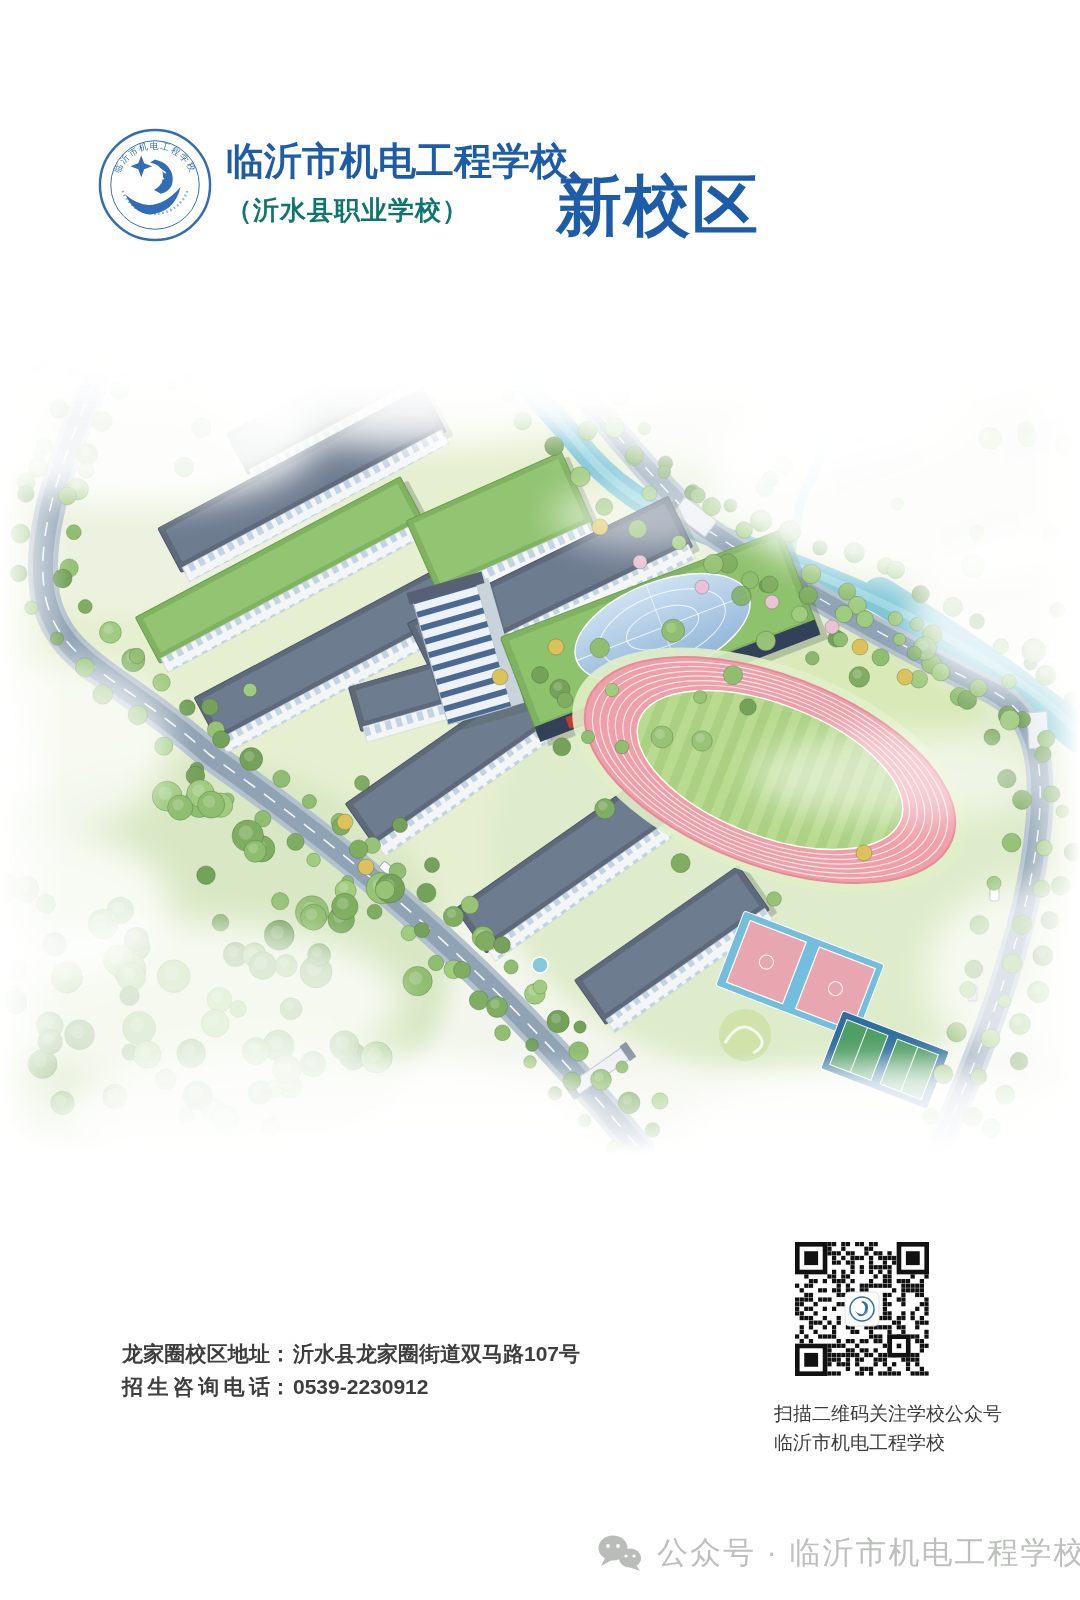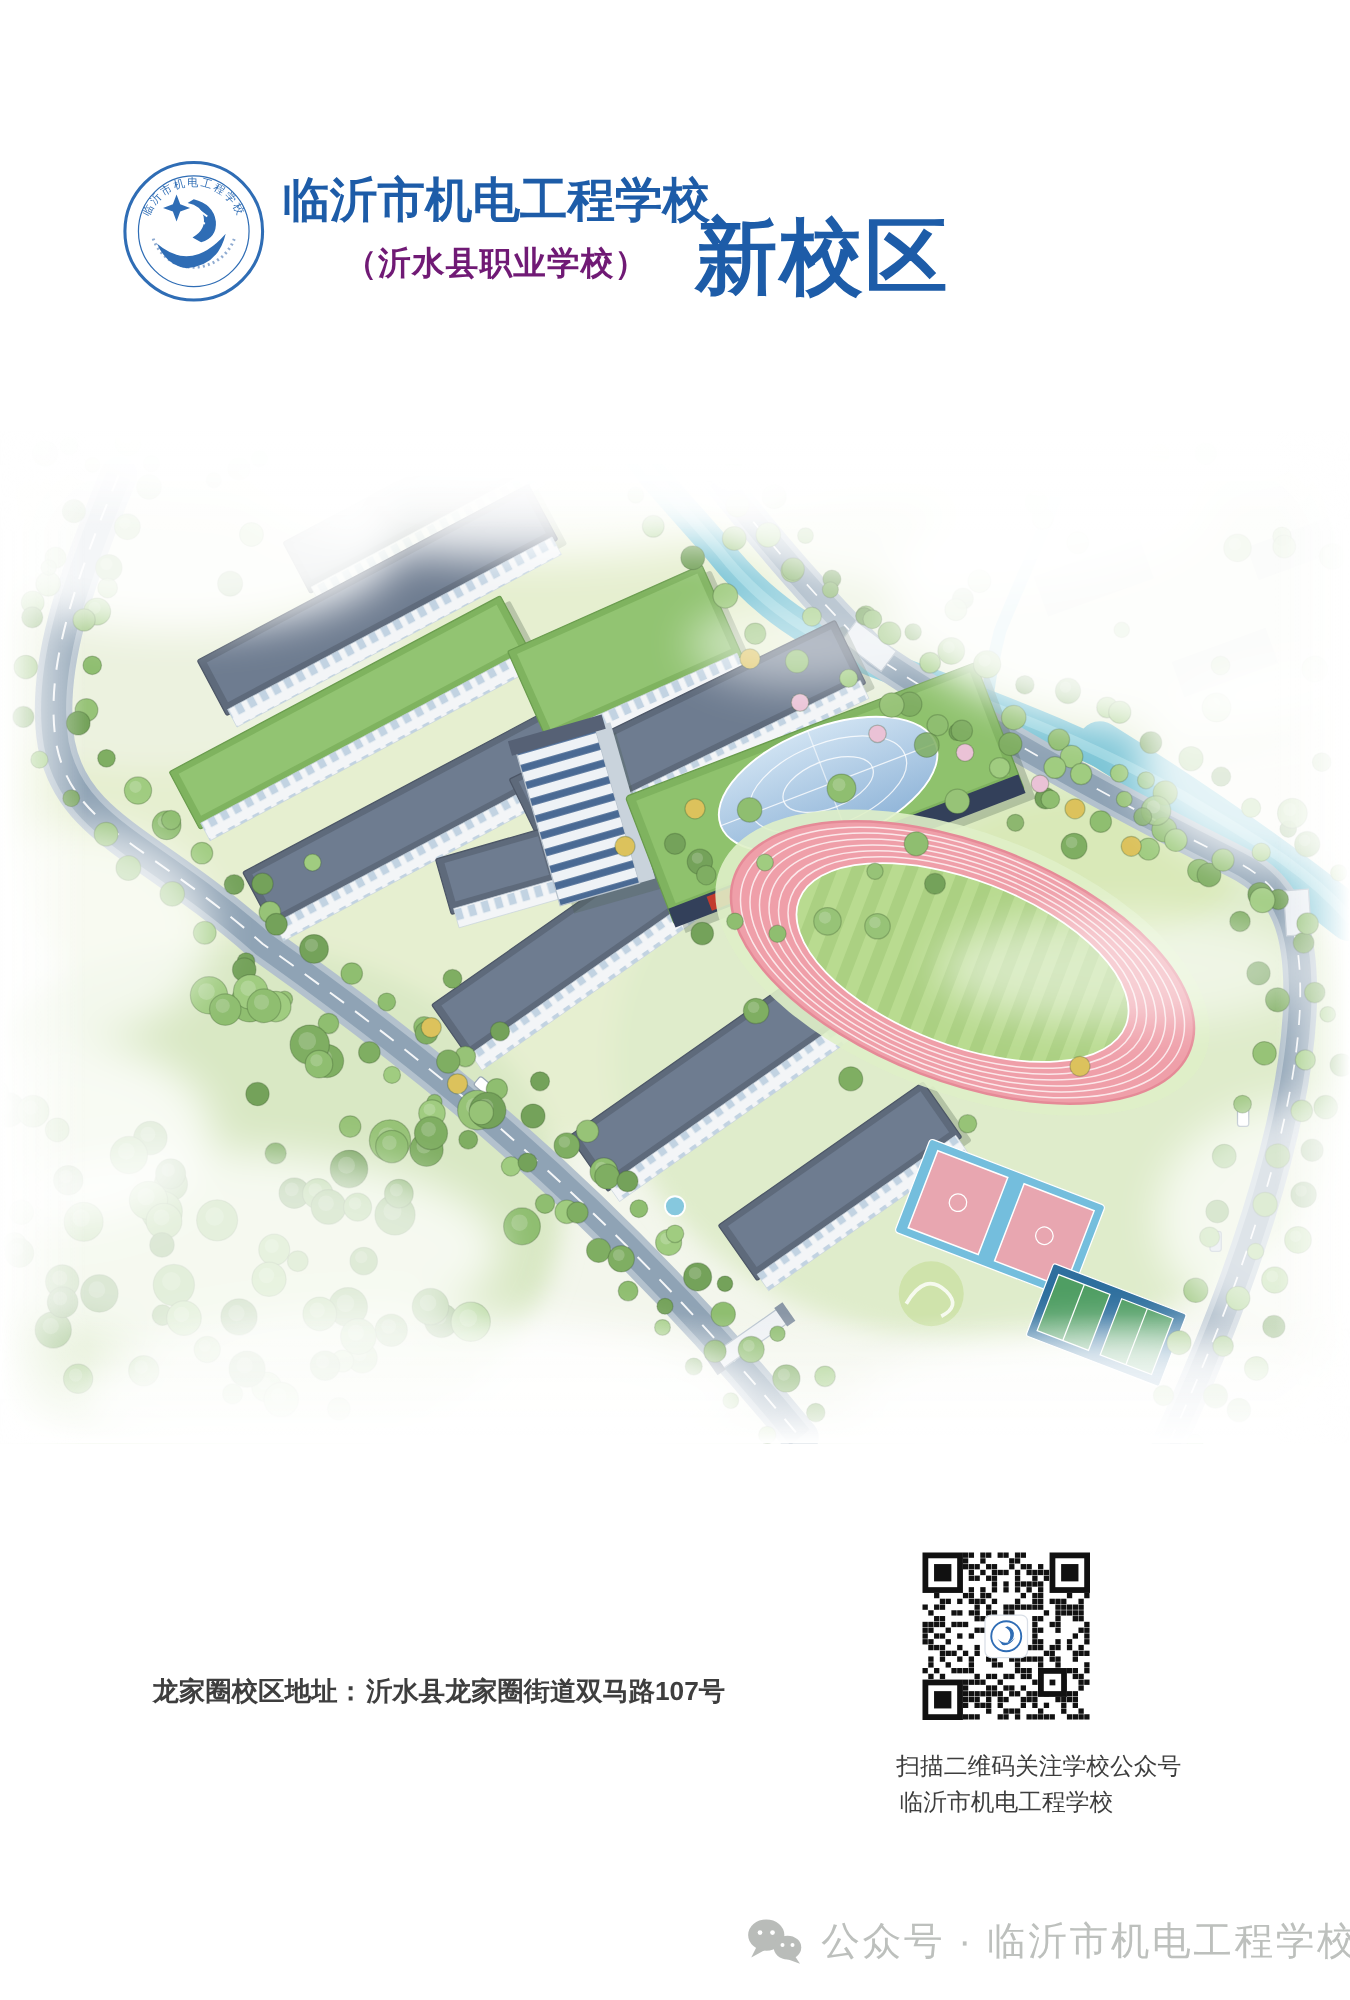--- a/index.html
+++ b/index.html
@@ -3,35 +3,35 @@
 <meta charset="utf-8">
 <style>
   html,body{margin:0;padding:0;background:#e8e8e8;}
   .page{position:relative;width:1080px;height:1600px;margin:0 auto;background:#ffffff;overflow:hidden;
         font-family:"Liberation Sans","DejaVu Sans",sans-serif;}
   
   .logo{position:absolute;left:96px;top:126px;width:118px;height:118px;}
   .title-block{position:absolute;left:226px;top:140px;width:342px;}
   .title-block h1{margin:0;font-family:"Liberation Serif","DejaVu Serif",serif;font-weight:bold;
                   font-size:38px;line-height:1.15;color:#1d5ca8;letter-spacing:0;white-space:nowrap;}
-  .subtitle{margin-top:9px;text-align:center;font-family:Liberation Mono, monospace;
-            font-weight:bold;font-size:26px;color:#701a75;letter-spacing:1px;white-space:nowrap;}
+  .subtitle{margin-top:9px;text-align:left;font-family:Liberation Mono, monospace;
+            font-weight:bold;font-size:26px;color:#0f766e;letter-spacing:1px;white-space:nowrap;}
   .campus-label{position:absolute;left:556px;top:161px;font-family:"Liberation Serif","DejaVu Serif",serif;
             font-weight:bold;font-size:66px;color:#1d5ca8;letter-spacing:2px;white-space:nowrap;}
   
   .campus-art{position:absolute;left:0;top:345px;width:1080px;height:810px;}
   .campus-art svg{display:block;width:100%;height:100%;}
   
   .info{position:absolute;left:122px;top:1337px;color:#3e3e3e;font-size:21px;font-weight:600;}
   .info-row{line-height:33px;white-space:nowrap;}
   .info-label{display:inline-block;width:148px;text-align:justify;text-align-last:justify;}
   .info-colon{display:inline-block;}
   .info-value{display:inline-block;margin-left:2px;}
   
-  .qr-block{position:absolute;left:717px;top:1236px;width:176px;text-align:center;}
+  .qr-block{position:absolute;left:774px;top:1236px;width:176px;text-align:left;}
   .qr-block svg{display:block;margin:0 auto;width:146px;height:146px;}
   .qr-caption{margin-top:17px;font-size:19px;line-height:29px;color:#3d3d3d;font-weight:500;white-space:nowrap;}
   
   .watermark{position:absolute;left:596px;top:1532px;display:flex;align-items:center;gap:13px;
              color:#bdc0bd;font-size:31px;letter-spacing:2px;white-space:nowrap;}
   .watermark .wicon{width:48px;height:40px;flex:0 0 auto;}
 </style>
 </head>
 <body>
 
@@ -742,20 +742,23 @@
       <rect x="0" y="705" width="1080" height="105" fill="url(#gBot)"></rect>
       <rect x="0" y="0" width="70" height="810" fill="url(#gLeft)"></rect>
       <rect x="1020" y="0" width="60" height="810" fill="url(#gRight)"></rect>
     </svg>
   </div>
 
   <section class="info">
     <div class="info-row">
       <span class="info-label">龙家圈校区地址</span><span class="info-colon">：</span><span class="info-value">沂水县龙家圈街道双马路107号</span>
     </div>
+    <div class="info-row">
+      <span class="info-label">招生咨询电话</span><span class="info-colon">：</span><span class="info-value">0539-2230912</span>
+    </div>
   </section>
 
   <aside class="qr-block">
     <svg id="qr" viewBox="0 0 146 146">
         <rect width="146" height="146" fill="#ffffff"></rect>
         <rect x="38.34" y="6.00" width="4.25" height="4.25" fill="#111111"></rect>
         <rect x="42.97" y="6.00" width="4.25" height="4.25" fill="#111111"></rect>
         <rect x="52.21" y="6.00" width="4.25" height="4.25" fill="#111111"></rect>
         <rect x="56.83" y="6.00" width="4.25" height="4.25" fill="#111111"></rect>
         <rect x="66.07" y="6.00" width="4.25" height="4.25" fill="#111111"></rect>

